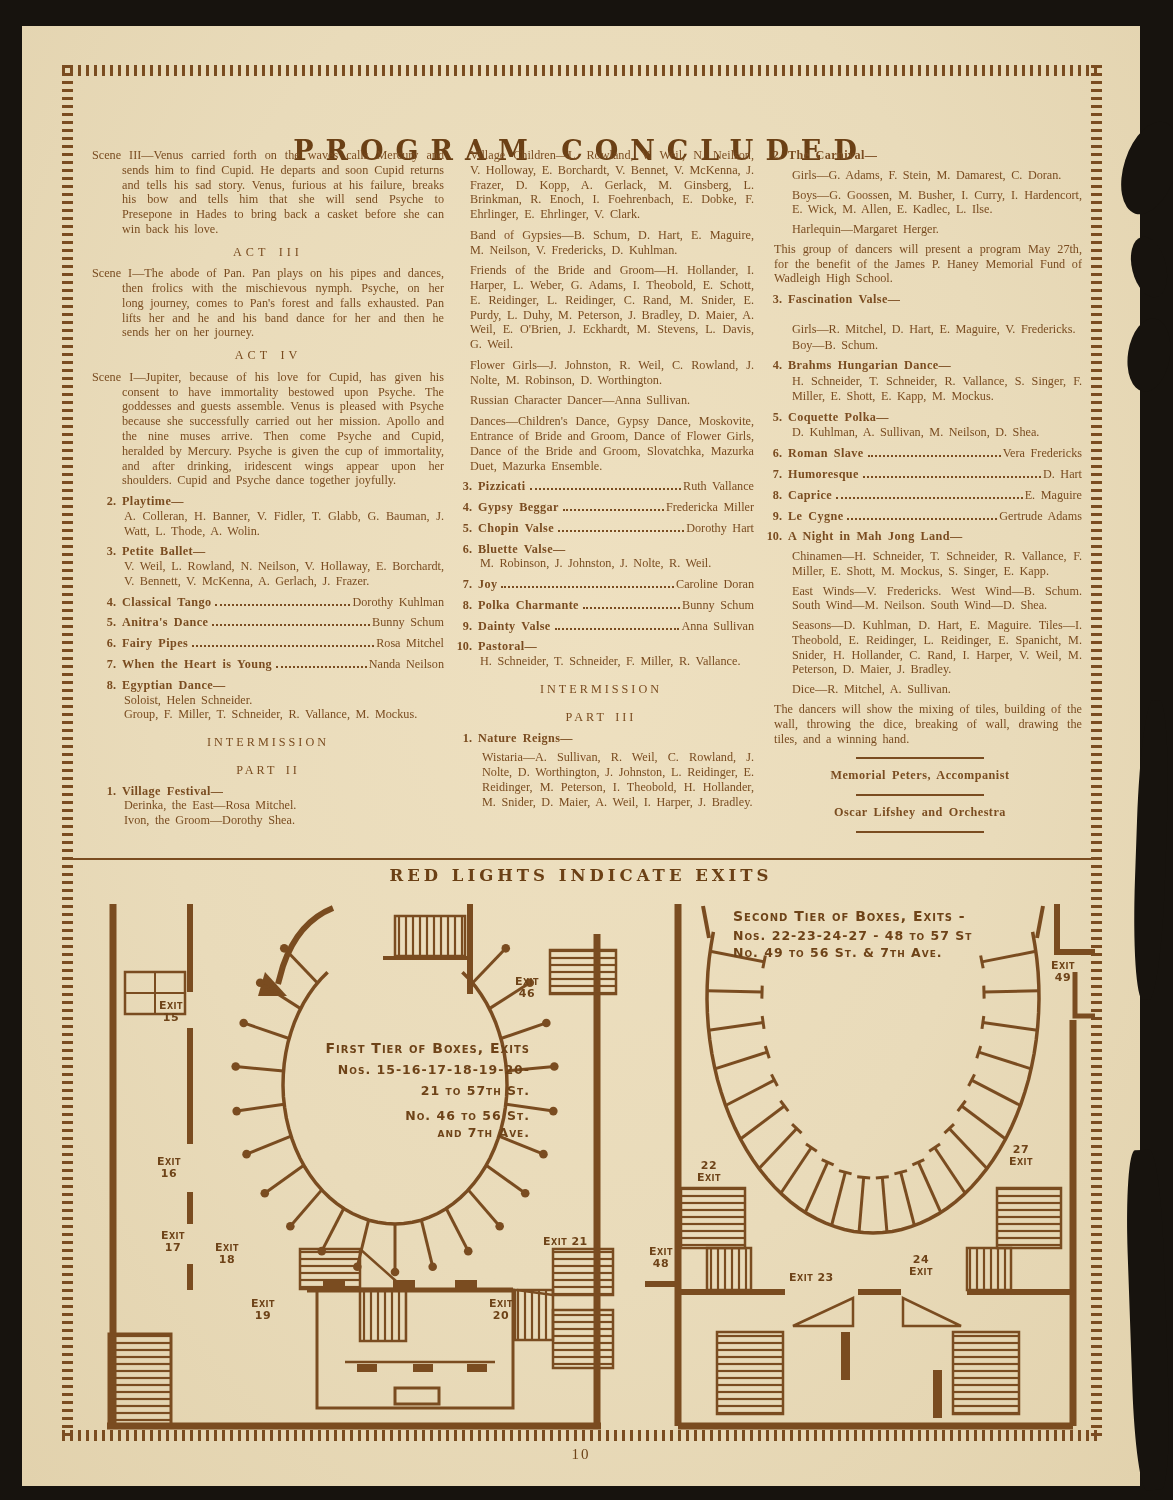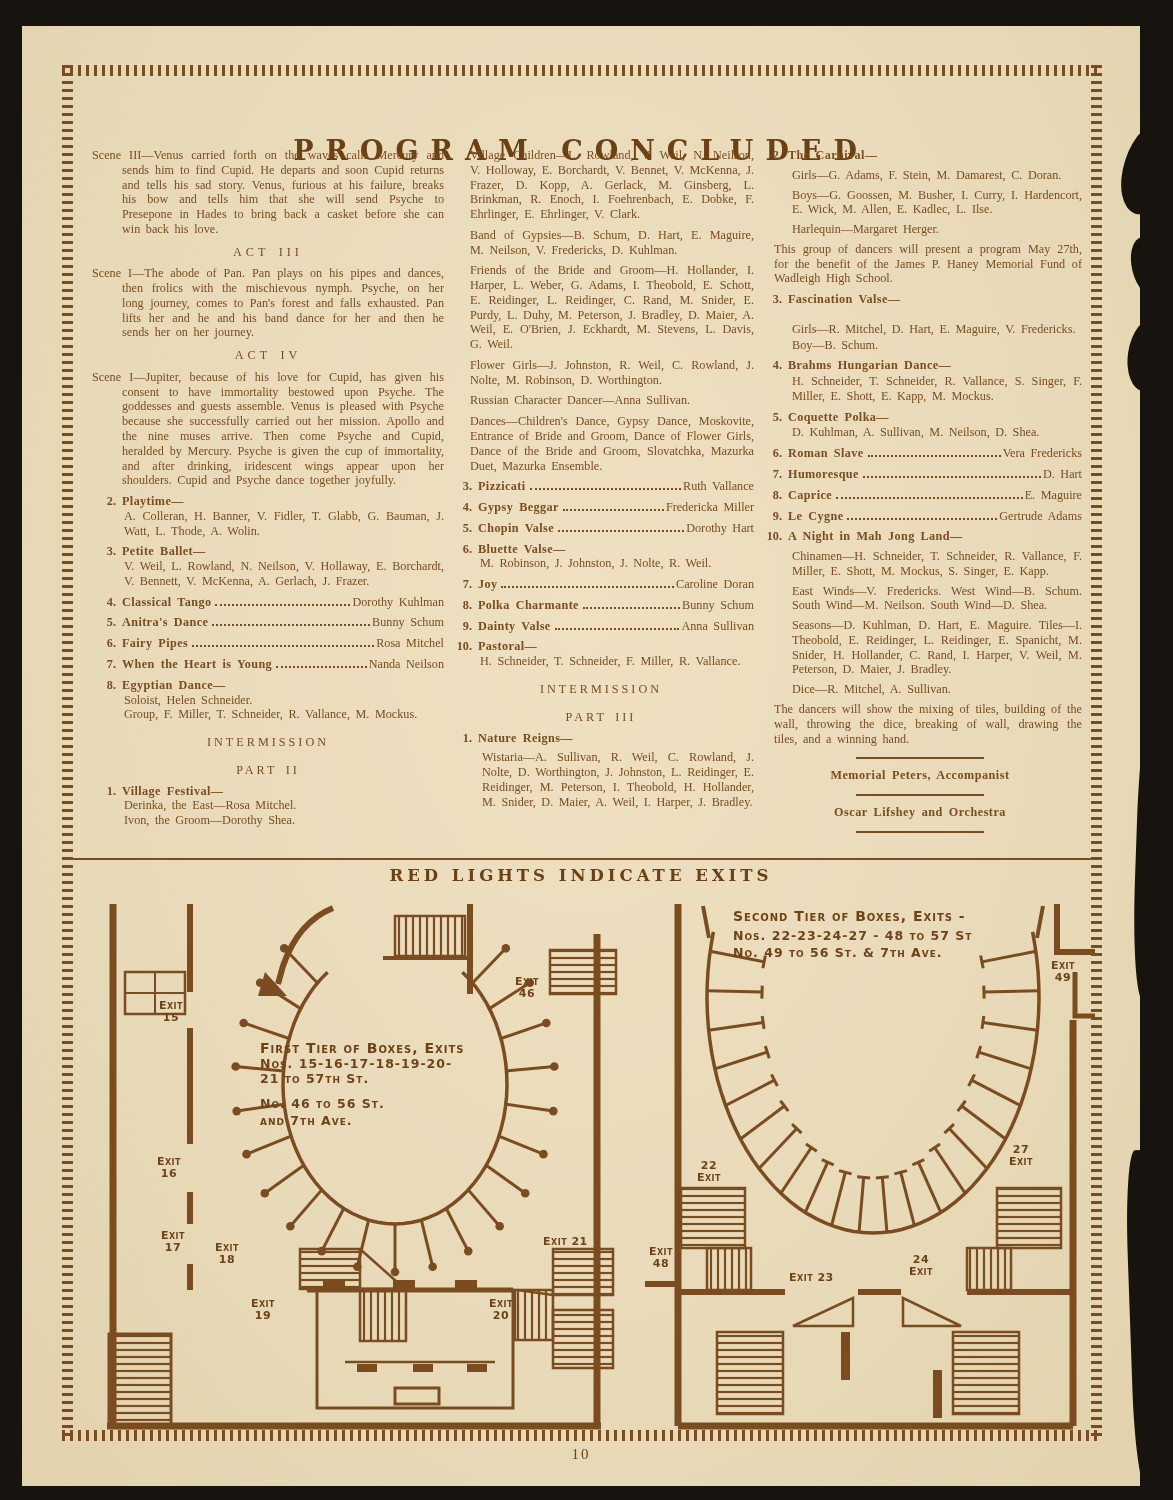--- a/index.html
+++ b/index.html
@@ -66,25 +66,25 @@
   .diag1{left:73px;width:535px}
   .diag2{left:623px;width:462px}
   .diagram svg{position:absolute;left:0;top:0}
 
   .xl{position:absolute;font:700 11px "DejaVu Sans",sans-serif;
       font-variant-caps:small-caps;color:#6e4318;text-align:center;
       line-height:1.1;letter-spacing:0.5px}
   .xl1{white-space:nowrap}
   .xl2{width:40px}
 
-  .dctr{position:absolute;left:165px;top:148px;width:270px;text-align:left;
+  .dctr{position:absolute;left:165px;top:148px;width:270px;text-align:right;
     font-family:"DejaVu Sans",sans-serif;font-weight:700;font-variant-caps:small-caps;
     color:#6e4318;letter-spacing:1px}
   .dctr .l1{font-size:14px}
-  .dctr .l2,.dctr .l3{font-size:12.5px;margin-top:0}
+  .dctr .l2,.dctr .l3{font-size:12.5px;margin-top:6px}
   .dctr .l4{font-size:12.5px;margin-top:10px}
   .dctr .l5{font-size:12.5px;margin-top:2px}
 
   .dhdr{position:absolute;left:88px;top:16px;width:270px;text-align:left;
     font-family:"DejaVu Sans",sans-serif;font-weight:700;font-variant-caps:small-caps;
     color:#6e4318;letter-spacing:1px}
   .dhdr .l1{font-size:14px}
   .dhdr .l2{font-size:12.5px;margin-top:4px}
   .dhdr .l3{font-size:12.5px;margin-top:2px}
 

